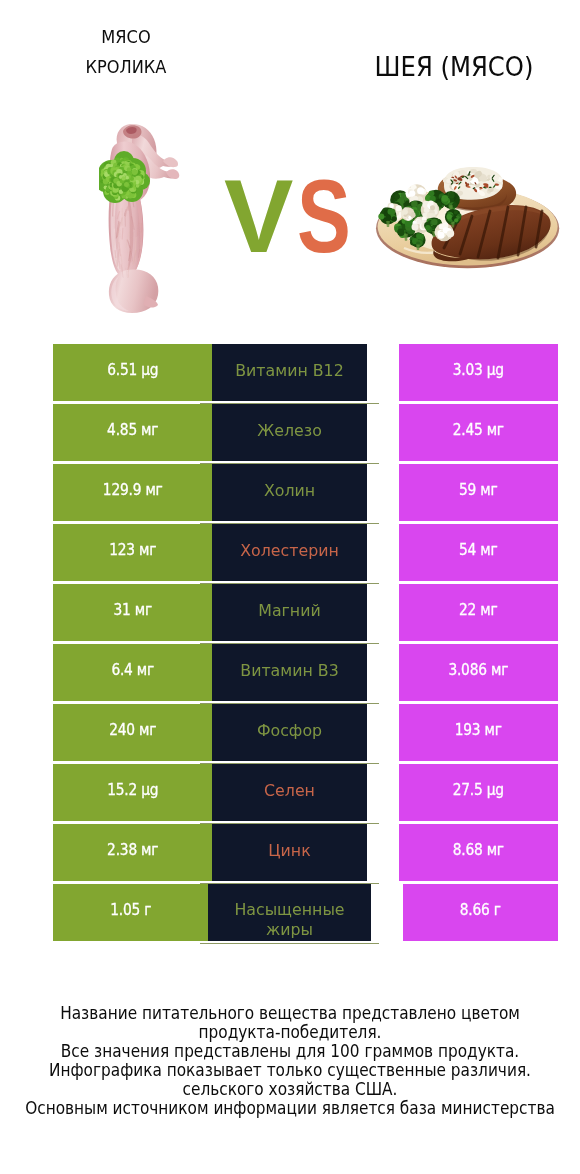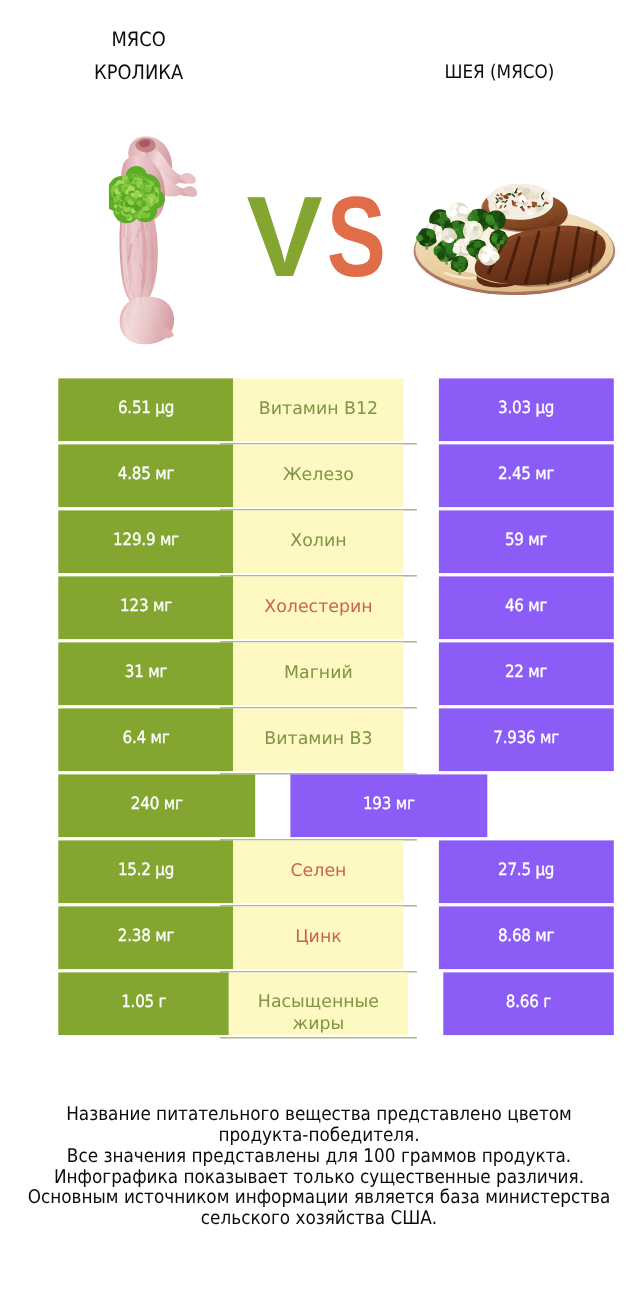--- a/index.html
+++ b/index.html
@@ -6,43 +6,43 @@
   body{width:580px;height:1174px;position:relative;overflow:hidden;
        font-family:"Liberation Sans",sans-serif;-webkit-font-smoothing:antialiased;}
   .page{position:absolute;left:0;top:0;width:580px;height:1174px;background:#fff;}
 
   
   .hdr{position:absolute;left:0;top:0;width:580px;height:100px;}
   .hdr-title{position:absolute;text-align:center;color:#0c0c0c;
              font-family:"DejaVu Sans Condensed","DejaVu Sans",sans-serif;
              font-size:18px;line-height:29.8px;font-weight:400;}
   #title-left{left:26px;top:22px;width:200px;}
-  #title-right{left:354px;top:51.9px;width:200px;font-size:17px;}
+  #title-right{left:354px;top:51.9px;width:200px;font-size:27px;}
 
   
   .hero{position:absolute;left:0;top:101px;width:580px;height:225px;}
   #img-left{position:absolute;left:99px;top:20px;width:86px;height:195px;}
   #vs{position:absolute;left:224px;top:75px;height:80px;
       font-size:104px;font-weight:700;line-height:80px;white-space:nowrap;}
   #vs span{display:inline-block;}
   #vs .vs-v{transform:scaleX(1.00);transform-origin:left bottom;}
   #vs .vs-s{transform:scaleX(0.775);transform-origin:left bottom;margin-left:4px;}
   #img-right{position:absolute;left:374px;top:63px;width:188px;height:107px;}
 
   
   .tbl{position:absolute;left:21px;top:344px;width:537px;height:600px;}
   .row{position:relative;height:57px;margin-bottom:3px;display:flex;}
   .cell{height:57px;box-sizing:border-box;display:flex;align-items:center;
         justify-content:center;text-align:center;line-height:1;}
   .c-left{width:179px;background:#82a630;color:#ffffff;}
-  .c-right{width:179px;background:#8b5cf6;color:#ffffff;}
+  .c-right{width:179px;background:#d946ef;color:#ffffff;}
   .c-left,.c-right{font-family:"DejaVu Sans Condensed","DejaVu Sans",sans-serif;
         font-size:15.3px;font-weight:400;letter-spacing:-0.2px;padding-bottom:3px;margin-left:32px;
         -webkit-text-stroke:0.3px #ffffff;}
-  .c-mid{width:173px;background:#fef9c3;position:relative;
+  .c-mid{width:173px;background:#0f172a;position:relative;
          font-family:"DejaVu Sans",sans-serif;font-size:15.8px;font-weight:400;
          letter-spacing:0;line-height:19px;padding-bottom:4px;}
   .midline{position:absolute;left:179px;width:179px;height:1px;background:#8e9a63;}
   .c-mid.wrap2{padding-left:26px;padding-right:26px;line-height:20.4px;padding-bottom:0;padding-top:15px;}
   .win-l{color:#7e9542;}
   .win-r{color:#c76549;}
 
   
   .foot{position:absolute;left:0;top:1003.8px;width:580px;text-align:center;
         color:#0c0c0c;font-family:"DejaVu Sans Condensed","DejaVu Sans",sans-serif;
@@ -792,37 +792,38 @@
       <div class="midline" style="top: 119px;"></div>
       <div class="row">
         <div class="cell c-left">129.9 мг</div>
         <div class="cell c-mid win-l">Холин</div>
         <div class="cell c-right">59 мг</div>
       </div>
       <div class="midline" style="top: 179px;"></div>
       <div class="row">
         <div class="cell c-left">123 мг</div>
         <div class="cell c-mid win-r">Холестерин</div>
-        <div class="cell c-right">46 мг</div>
+        <div class="cell c-right">54 мг</div>
       </div>
       <div class="midline" style="top: 239px;"></div>
       <div class="row">
         <div class="cell c-left">31 мг</div>
         <div class="cell c-mid win-l">Магний</div>
         <div class="cell c-right">22 мг</div>
       </div>
       <div class="midline" style="top: 299px;"></div>
       <div class="row">
         <div class="cell c-left">6.4 мг</div>
         <div class="cell c-mid win-l">Витамин B3</div>
-        <div class="cell c-right">7.936 мг</div>
+        <div class="cell c-right">3.086 мг</div>
       </div>
       <div class="midline" style="top: 359px;"></div>
       <div class="row">
         <div class="cell c-left">240 мг</div>
+        <div class="cell c-mid win-l">Фосфор</div>
         <div class="cell c-right">193 мг</div>
       </div>
       <div class="midline" style="top: 419px;"></div>
       <div class="row">
         <div class="cell c-left">15.2 µg</div>
         <div class="cell c-mid win-r">Селен</div>
         <div class="cell c-right">27.5 µg</div>
       </div>
       <div class="midline" style="top: 479px;"></div>
       <div class="row">
@@ -837,17 +838,17 @@
         <div class="cell c-right">8.66 г</div>
       </div>
       <div class="midline" style="top: 599px;"></div>
     </div>
 
   <div class="foot" id="footer-note">
       <div>Название питательного вещества представлено цветом</div>
       <div>продукта-победителя.</div>
       <div>Все значения представлены для 100 граммов продукта.</div>
       <div>Инфографика показывает только существенные различия.</div>
+      <div>сельского хозяйства США.</div>
       <div>Основным источником информации является база министерства</div>
-      <div>сельского хозяйства США.</div>
     </div>
 
 </div>
 
 </body></html>

